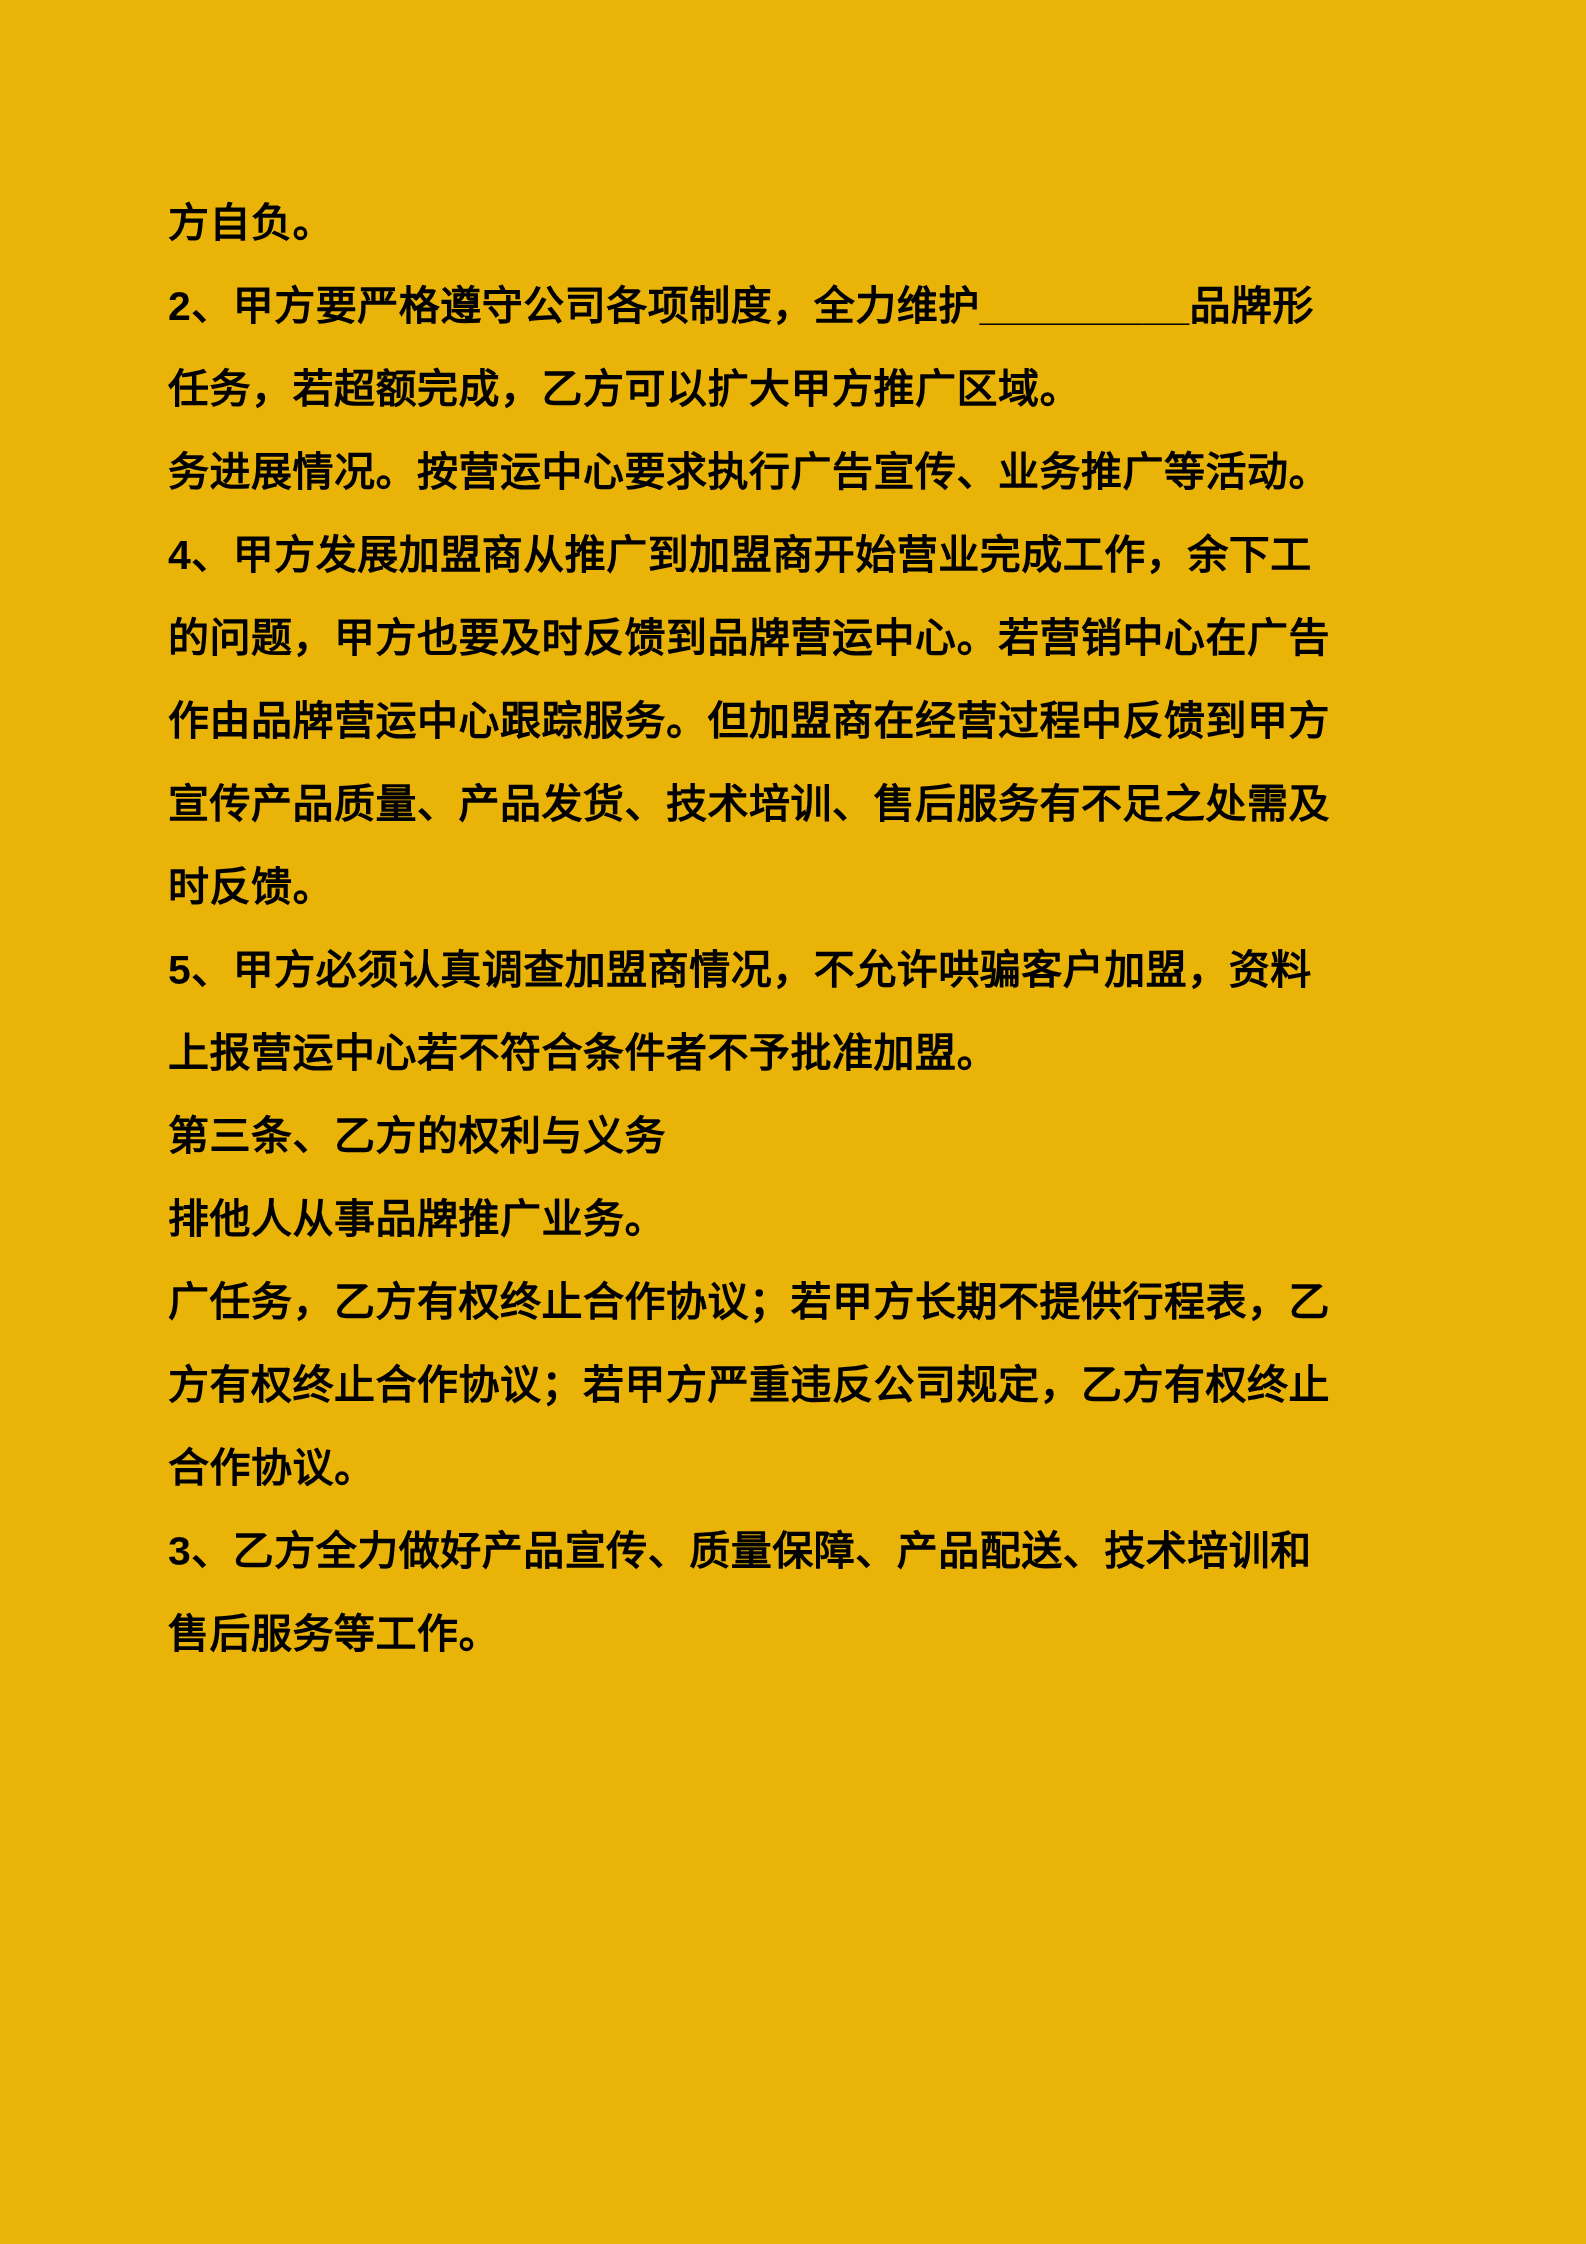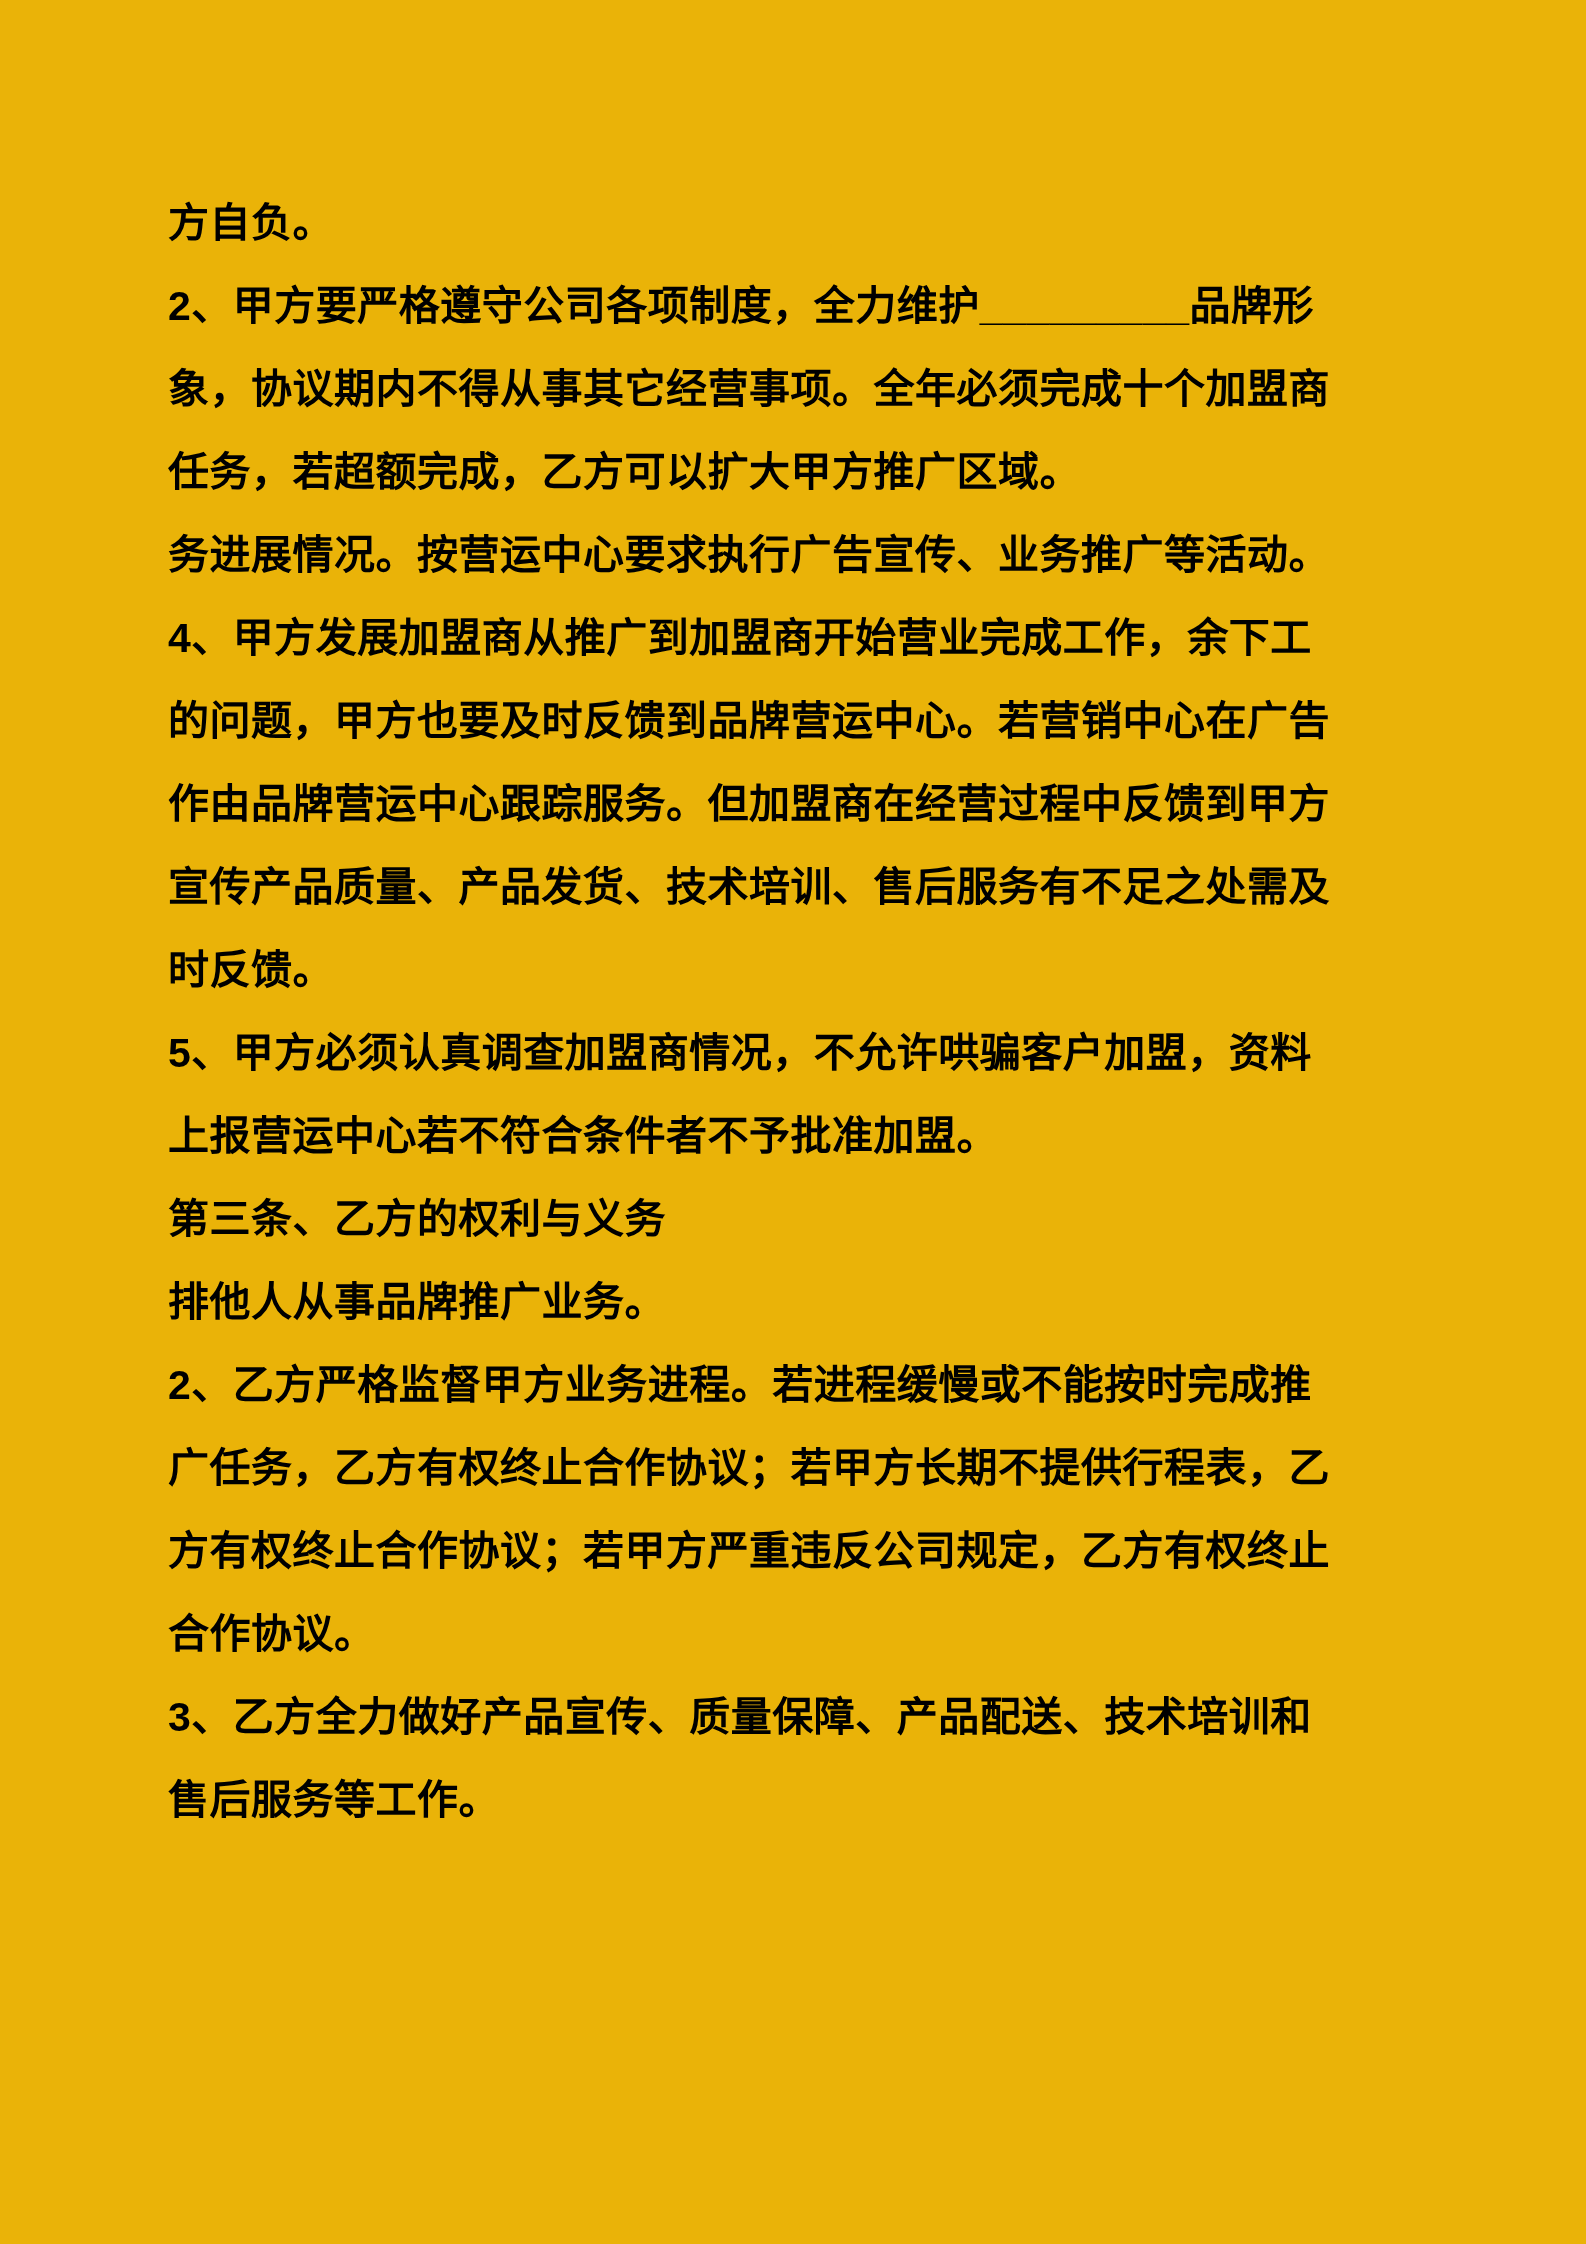--- a/index.html
+++ b/index.html
@@ -31,32 +31,30 @@
     white-space: nowrap;
   }
 </style>
 </head>
 <body>
 
 <div class="page">
   <div class="doc-body">
     <div class="line">方自负。</div>
     <div class="line">2、甲方要严格遵守公司各项制度，全力维护_________品牌形</div>
-    <div class="line">象，协议期内不得从事其它经营事项。全年必须完成十个加盟商</div>
     <div class="line">任务，若超额完成，乙方可以扩大甲方推广区域。</div>
     <div class="line">务进展情况。按营运中心要求执行广告宣传、业务推广等活动。</div>
     <div class="line">4、甲方发展加盟商从推广到加盟商开始营业完成工作，余下工</div>
     <div class="line">的问题，甲方也要及时反馈到品牌营运中心。若营销中心在广告</div>
     <div class="line">作由品牌营运中心跟踪服务。但加盟商在经营过程中反馈到甲方</div>
     <div class="line">宣传产品质量、产品发货、技术培训、售后服务有不足之处需及</div>
     <div class="line">时反馈。</div>
     <div class="line">5、甲方必须认真调查加盟商情况，不允许哄骗客户加盟，资料</div>
     <div class="line">上报营运中心若不符合条件者不予批准加盟。</div>
     <div class="line">第三条、乙方的权利与义务</div>
     <div class="line">排他人从事品牌推广业务。</div>
-    <div class="line">2、乙方严格监督甲方业务进程。若进程缓慢或不能按时完成推</div>
     <div class="line">广任务，乙方有权终止合作协议；若甲方长期不提供行程表，乙</div>
     <div class="line">方有权终止合作协议；若甲方严重违反公司规定，乙方有权终止</div>
     <div class="line">合作协议。</div>
     <div class="line">3、乙方全力做好产品宣传、质量保障、产品配送、技术培训和</div>
     <div class="line">售后服务等工作。</div>
   </div>
 </div>
 
 </body></html>

